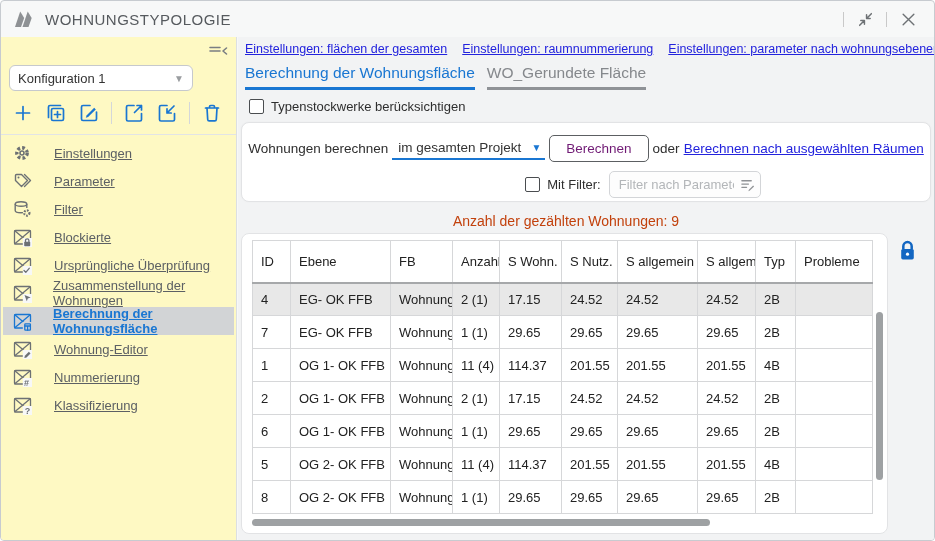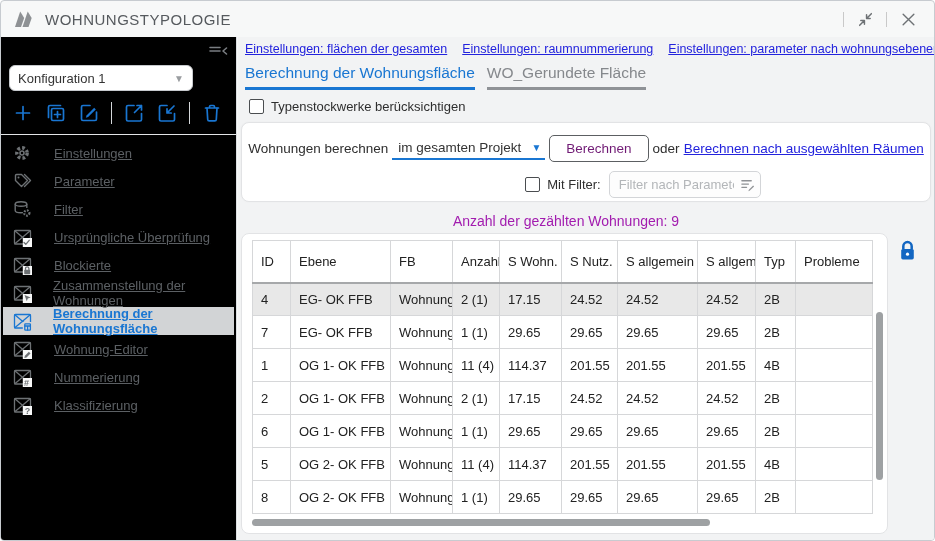--- a/index.html
+++ b/index.html
@@ -10,21 +10,21 @@
     color:#333;
   }
   
   .titlebar { position:absolute; left:0; top:0; width:100%; height:36px; display:flex; align-items:center; }
   .logo { margin-left:13px; display:flex; align-items:center; }
   .app-title { margin-left:9px; font-size:15px; color:#565a5e; letter-spacing:0.5px; }
   .win-controls { margin-left:auto; margin-right:14px; display:flex; align-items:center; gap:9px; }
   .vsep { width:1px; height:15px; background:#c9c9c9; }
   .win-btn { width:24px; height:24px; display:flex; align-items:center; justify-content:center; cursor:pointer; color:#6e7275; }
   
-  .sidebar { position:absolute; left:0; top:36px; width:236px; bottom:0; background:#000000; border-right:1px solid #dcdfe2; }
+  .sidebar { position:absolute; left:0; top:36px; width:236px; bottom:0; background:#fef9c3; border-right:1px solid #dcdfe2; }
   .collapse-row { display:flex; justify-content:flex-end; padding:6px 8px 2px 0; }
   .collapse-btn { color:#7a7e82; cursor:pointer; }
   .config-select {
     margin:4px 8px 0 8px; height:26px; width:184px; background:#fff; border:1px solid #c6c9cd;
     border-radius:6px; display:flex; align-items:center; padding:0 8px; font-size:13px; color:#333; cursor:pointer;
   }
   .config-select .caret { margin-left:auto; color:#9a9da0; font-size:10px; }
   .cfg-toolbar { display:flex; align-items:center; gap:7px; padding:9px 0 8px 9px; border-bottom:1px solid #e2e4e6; }
   .tool-btn { width:26px; height:26px; display:flex; align-items:center; justify-content:center; cursor:pointer; color:#1976d2; }
   .tool-sep { width:1px; height:22px; background:#d4d7da; margin:0 2px; }
@@ -57,21 +57,21 @@
   .btn-berechnen { background:#fff; border:1.5px solid #5c5f62; border-radius:5px; padding:5px 16px; font-size:13.5px; color:#701a75; cursor:pointer; }
   .link-inline { font-size:13.5px; color:#2323dd; text-decoration:underline; cursor:pointer; white-space:nowrap; }
   .calc-row2 { display:flex; align-items:center; gap:8px; margin-top:9px; justify-content:center; transform:translateX(57px); font-size:13.5px; }
   .filter-input-wrap { position:relative; }
   .filter-input {
     width:152px; height:27px; border:1px solid #d3d5d8; border-radius:5px; background:#fdfdfd;
     font-size:13px; color:#555; padding:0 26px 0 9px; font-family:inherit; outline:none;
   }
   .filter-input::placeholder { color:#b3b6b9; }
   .filter-edit-icon { position:absolute; right:6px; top:6px; color:#8f9295; }
-  .count-text { position:absolute; top:176px; left:0; width:656px; text-align:center; font-size:14px; color:#a21caf; }
+  .count-text { position:absolute; top:176px; left:0; width:656px; text-align:center; font-size:14px; color:#c2410c; }
   
   .table-panel {
     position:absolute; left:3px; top:196px; width:647px; height:301px; background:#fff;
     border:1px solid #e2e3e5; border-radius:8px; overflow:hidden;
   }
   table.data { border-collapse:collapse; margin:6px 0 0 10px; table-layout:fixed; width:620px; font-size:13px; color:#222; }
   table.data th, table.data td {
     border:1px solid #d6d7d9; text-align:left; padding:0 0 0 8px;
     white-space:nowrap; overflow:hidden;
   }
@@ -200,36 +200,36 @@
             </svg>
           </span>
           <span>Filter</span>
         </div>
         <div class="nav-item">
           <span class="nicon">
             <svg width="19" height="19" viewBox="0 0 19 19" stroke="currentColor" stroke-width="1.3" fill="none" stroke-linecap="round" stroke-linejoin="round">
               <rect x="1.5" y="2.5" width="16" height="13.5" rx="1"></rect>
               <path d="M1.8,2.8 L17.2,15.8 M17.2,2.8 L1.8,15.8"></path>
               <rect x="9.8" y="10" width="9.5" height="9" style="fill:var(--item-bg)" stroke="none"></rect>
-              <path d="M11,14.5 l1.8,1.8 l3.4,-4"></path>
-            </svg>
-          </span>
-          <span>Ursprüngliche Überprüfung</span>
-        </div>
-        <div class="nav-item">
-          <span class="nicon">
-            <svg width="19" height="19" viewBox="0 0 19 19" stroke="currentColor" stroke-width="1.3" fill="none" stroke-linecap="round" stroke-linejoin="round">
-              <rect x="1.5" y="2.5" width="16" height="13.5" rx="1"></rect>
-              <path d="M1.8,2.8 L17.2,15.8 M17.2,2.8 L1.8,15.8"></path>
-              <rect x="9.8" y="10" width="9.5" height="9" style="fill:var(--item-bg)" stroke="none"></rect>
               <rect x="11.2" y="13.8" width="6" height="4.4" rx="0.8" fill="currentColor" stroke="none"></rect>
               <path d="M12.5,13.8 v-1.3 a1.7,1.7 0 0 1 3.4,0 v1.3"></path>
             </svg>
           </span>
           <span>Blockierte</span>
+        </div>
+        <div class="nav-item">
+          <span class="nicon">
+            <svg width="19" height="19" viewBox="0 0 19 19" stroke="currentColor" stroke-width="1.3" fill="none" stroke-linecap="round" stroke-linejoin="round">
+              <rect x="1.5" y="2.5" width="16" height="13.5" rx="1"></rect>
+              <path d="M1.8,2.8 L17.2,15.8 M17.2,2.8 L1.8,15.8"></path>
+              <rect x="9.8" y="10" width="9.5" height="9" style="fill:var(--item-bg)" stroke="none"></rect>
+              <path d="M11,14.5 l1.8,1.8 l3.4,-4"></path>
+            </svg>
+          </span>
+          <span>Ursprüngliche Überprüfung</span>
         </div>
         <div class="nav-item">
           <span class="nicon">
             <svg width="19" height="19" viewBox="0 0 19 19" stroke="currentColor" stroke-width="1.3" fill="none" stroke-linecap="round" stroke-linejoin="round">
               <rect x="1.5" y="2.5" width="16" height="13.5" rx="1"></rect>
               <path d="M1.8,2.8 L17.2,15.8 M17.2,2.8 L1.8,15.8"></path>
               <rect x="9.8" y="10" width="9.5" height="9" style="fill:var(--item-bg)" stroke="none"></rect>
               <path d="M11.5,11 l6.2,2.4 -2.9,1 -1,2.9 z" fill="currentColor" stroke="none"></path>
             </svg>
           </span>

